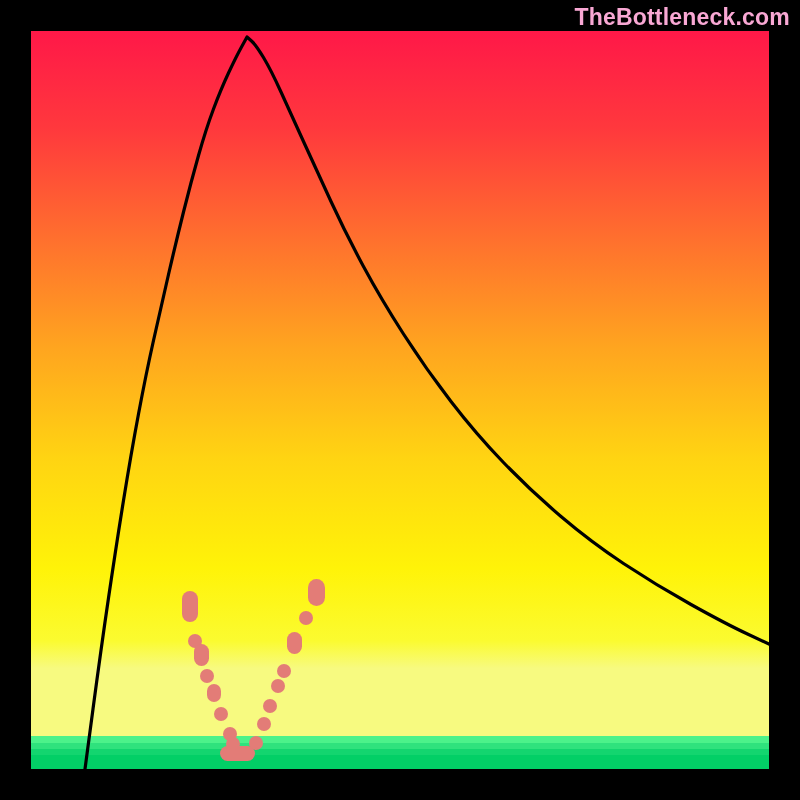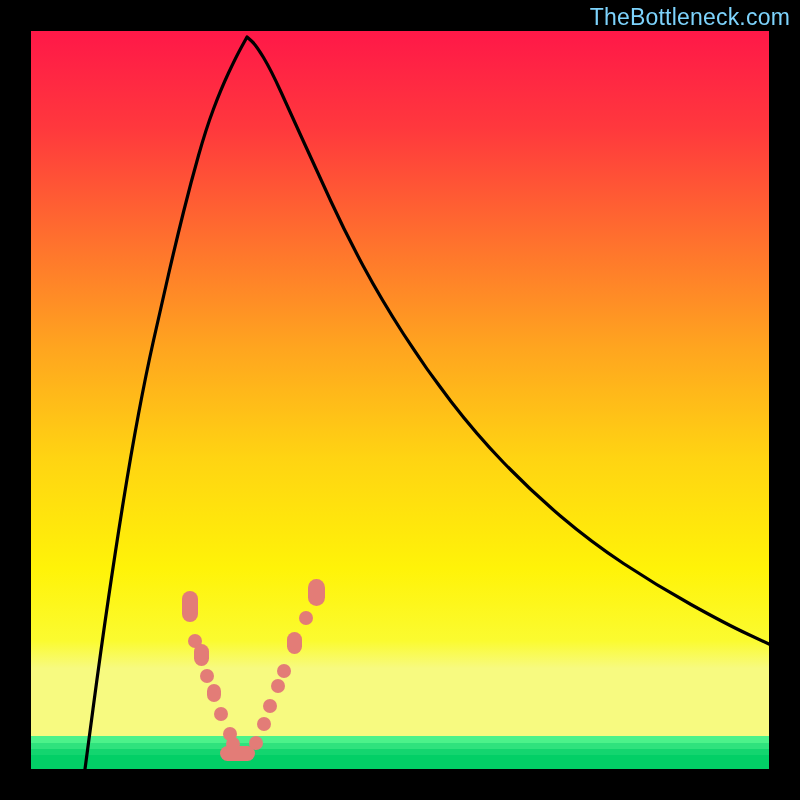--- a/index.html
+++ b/index.html
@@ -32,22 +32,22 @@
     top: 0;
     width: 100%;
     height: 100%;
   }
   .watermark {
     position: absolute;
     top: 4px;
     right: 10px;
     font-family: Arial, Helvetica, sans-serif;
     font-size: 23px;
-    font-weight: 400;
-    color: #7dd3fc;
+    font-weight: 700;
+    color: #f9a8d4;
     letter-spacing: 0.2px;
   }
   svg.curves {
     position: absolute;
     left: 0;
     top: 0;
     width: 100%;
     height: 100%;
   }
   .marker {

